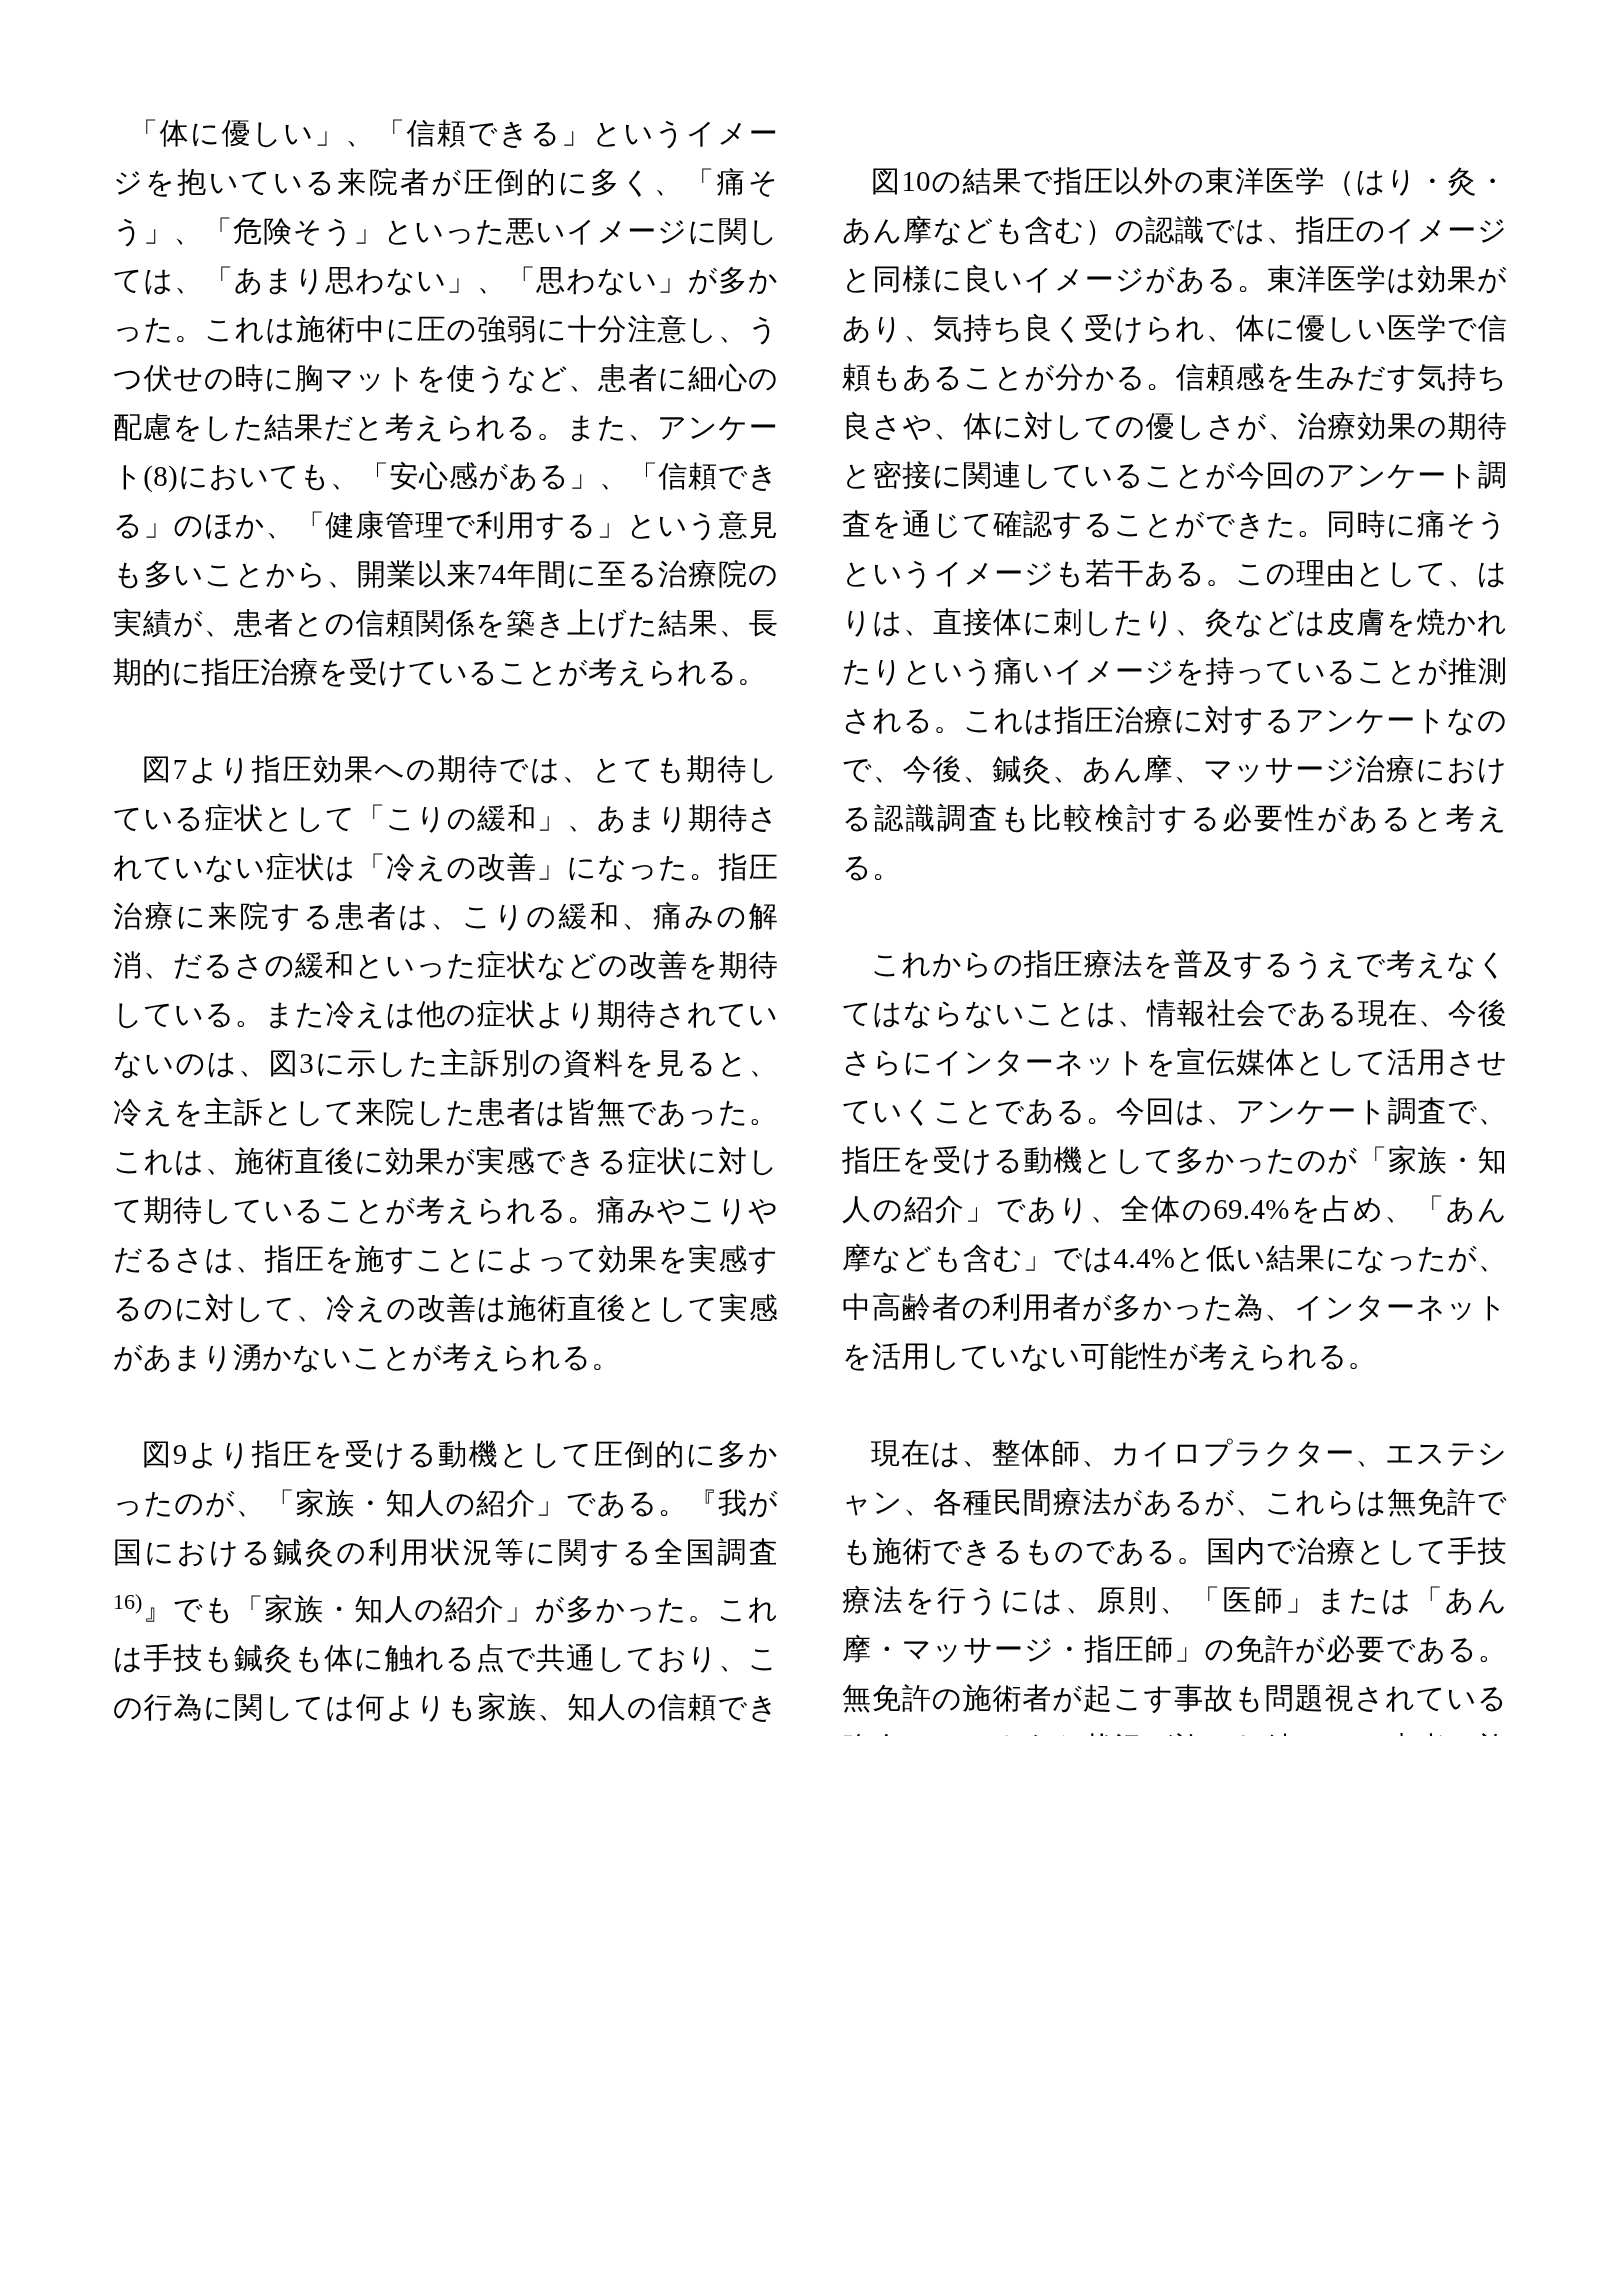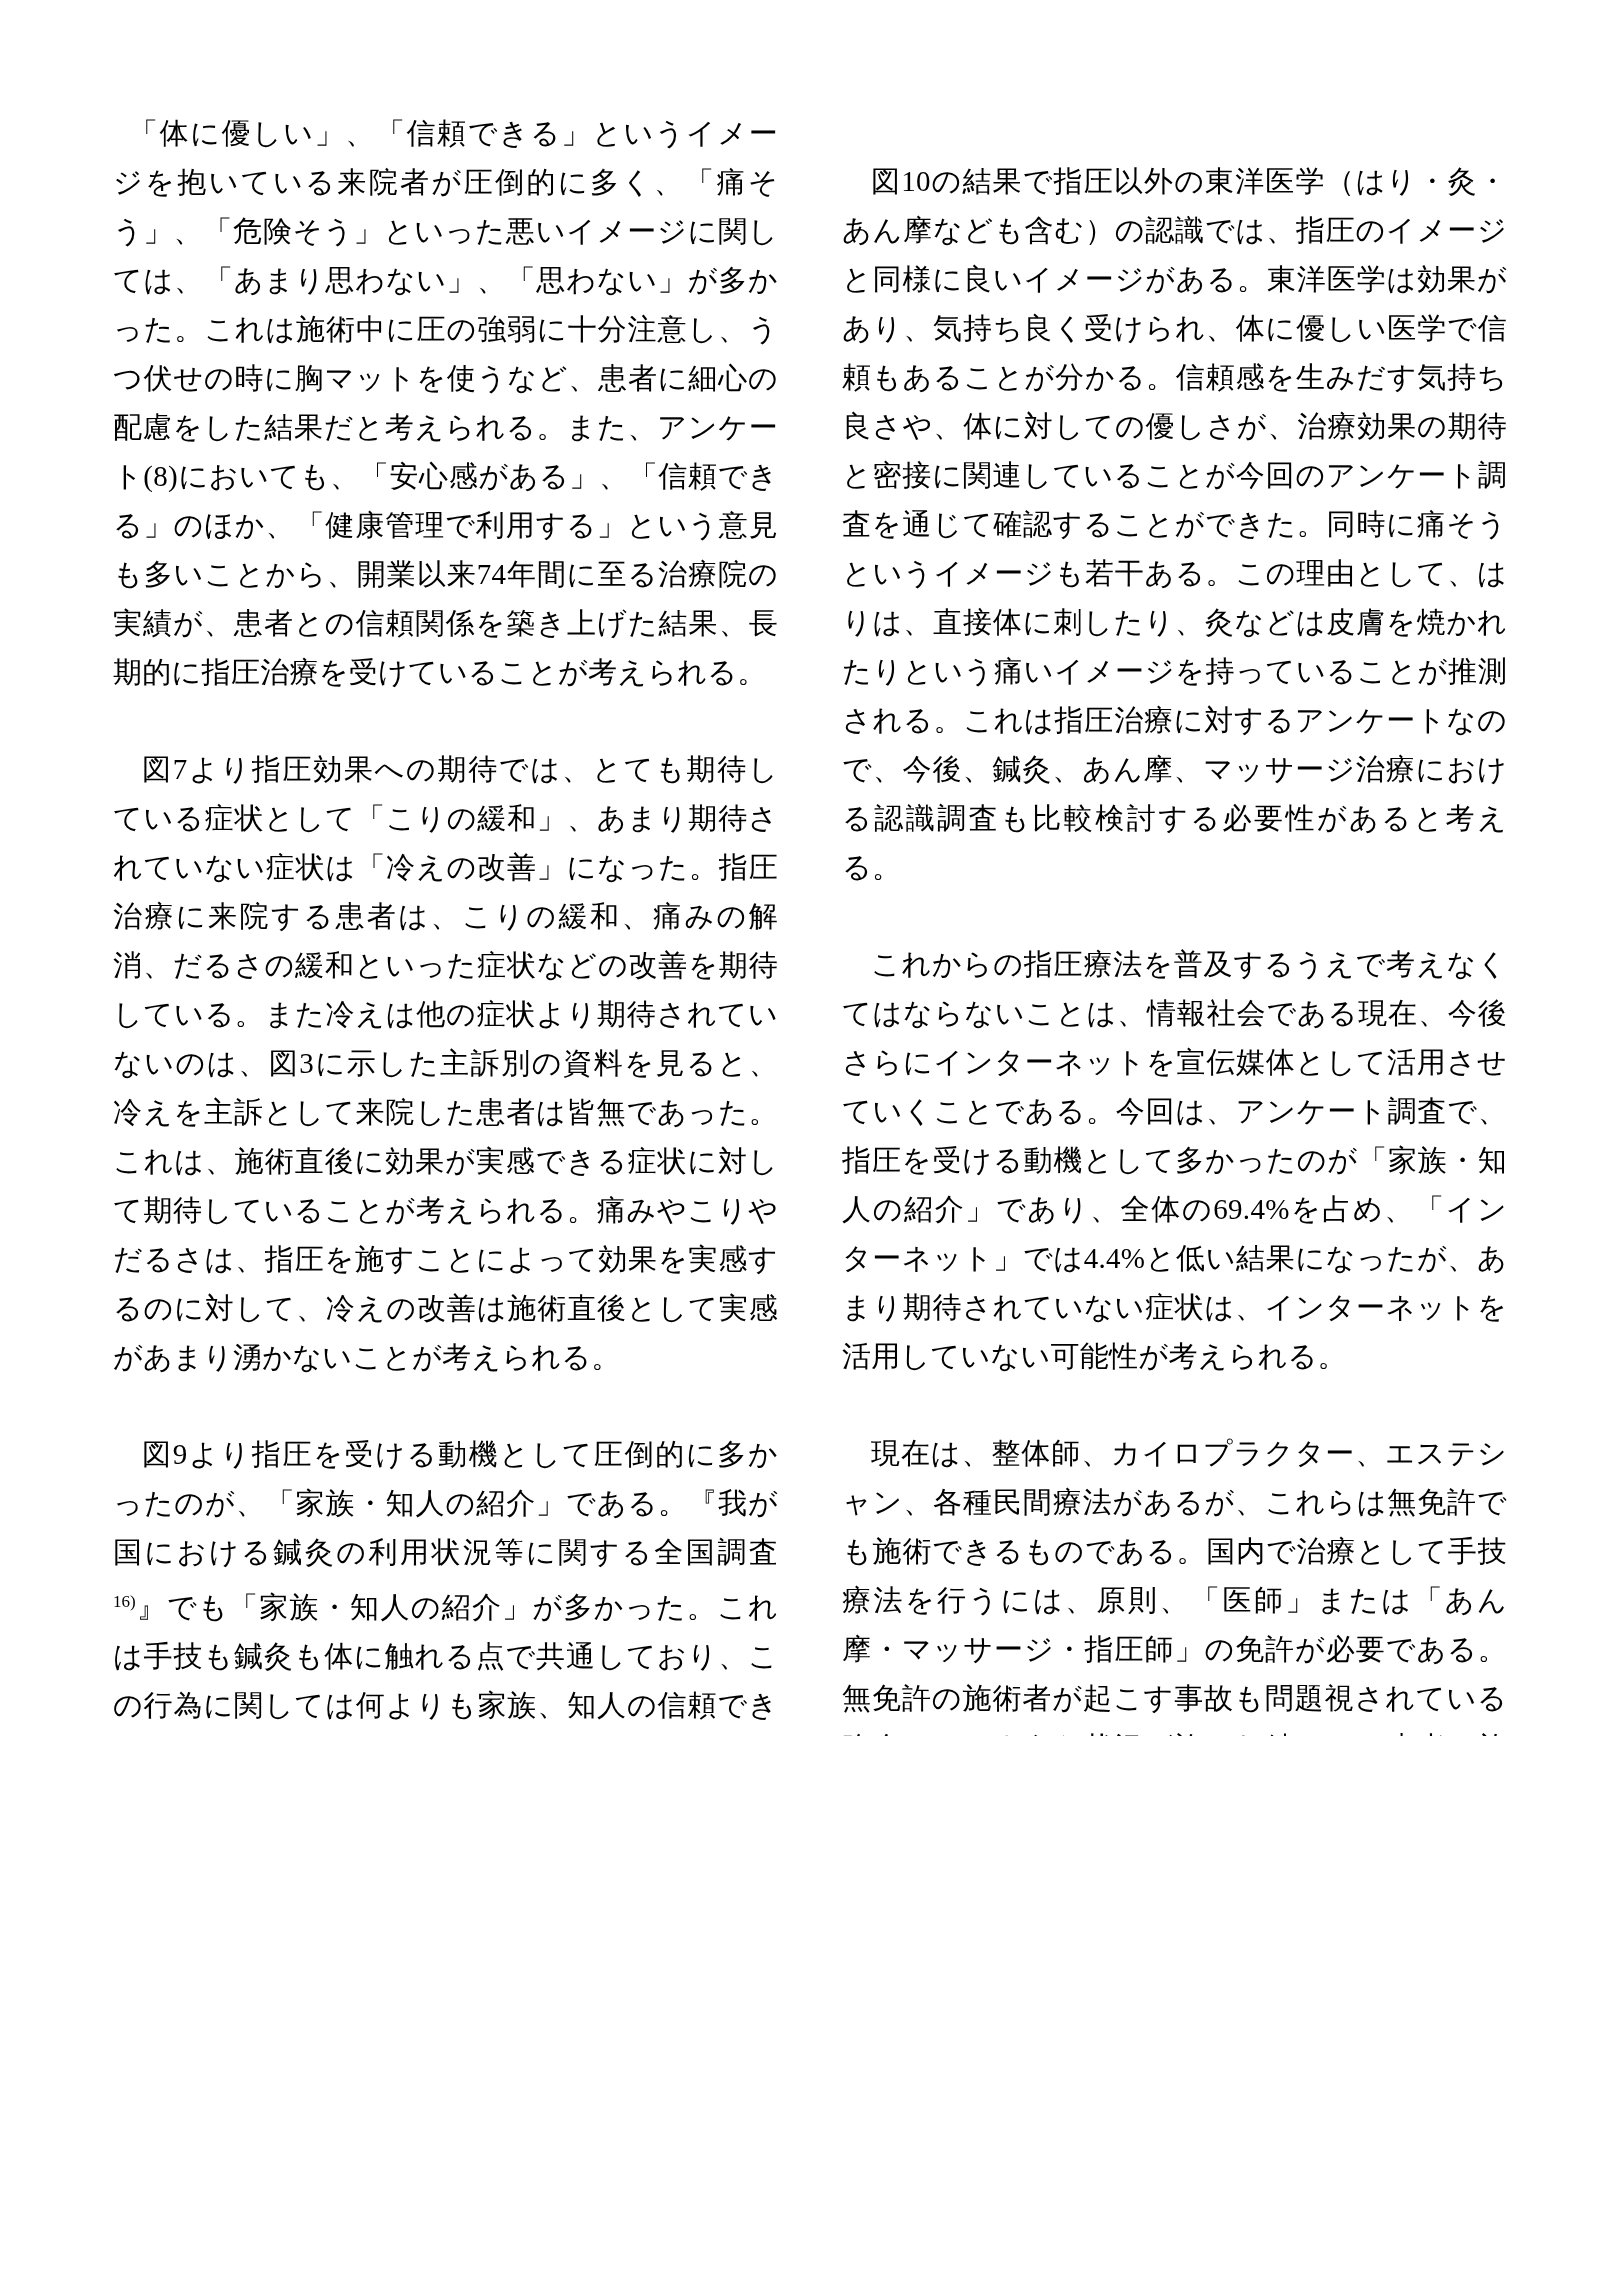--- a/index.html
+++ b/index.html
@@ -29,38 +29,38 @@
   }
   .col-left  { left: 113px; }
   .col-right { left: 842px; }
   p.para {
     margin: 0;
     padding: 0;
   }
   p.indent        { text-indent: 1em; margin-top: 48px; }
   p.indent-half   { text-indent: 0.55em; }
   .ref {
-    font-size: 17px;
+    font-size: 22px;
     vertical-align: 9.8px;
     letter-spacing: 0;
   }
 </style>
 </head>
 <body>
 
 <div class="page">
 
   <div class="col col-left">
     <p class="para indent-half">「体に優しい」、「信頼できる」というイメージを抱いている来院者が圧倒的に多く、「痛そう」、「危険そう」といった悪いイメージに関しては、「あまり思わない」、「思わない」が多かった。これは施術中に圧の強弱に十分注意し、うつ伏せの時に胸マットを使うなど、患者に細心の配慮をした結果だと考えられる。また、アンケート(8)においても、「安心感がある」、「信頼できる」のほか、「健康管理で利用する」という意見も多いことから、開業以来74年間に至る治療院の実績が、患者との信頼関係を築き上げた結果、長期的に指圧治療を受けていることが考えられる。</p>
     <p class="para indent">図7より指圧効果への期待では、とても期待している症状として「こりの緩和」、あまり期待されていない症状は「冷えの改善」になった。指圧治療に来院する患者は、こりの緩和、痛みの解消、だるさの緩和といった症状などの改善を期待している。また冷えは他の症状より期待されていないのは、図3に示した主訴別の資料を見ると、冷えを主訴として来院した患者は皆無であった。これは、施術直後に効果が実感できる症状に対して期待していることが考えられる。痛みやこりやだるさは、指圧を施すことによって効果を実感するのに対して、冷えの改善は施術直後として実感があまり湧かないことが考えられる。</p>
     <p class="para indent">
       <span>図9より指圧を受ける動機として圧倒的に多かったのが、「家族・知人の紹介」である。『我が国における鍼灸の利用状況等に関する全国調査</span><span class="ref">16)</span><span>』でも「家族・知人の紹介」が多かった。これは手技も鍼灸も体に触れる点で共通しており、この行為に関しては何よりも家族、知人の信頼できる情報を重視していると考えられる。またインターネットが普及している現在にもかかわらず動機として低いのは、口コミや信頼できる者からの紹介が大多数を占めているこ</span>
     </p>
   </div>
 
   <div class="col col-right">
     <p class="para indent">図10の結果で指圧以外の東洋医学（はり・灸・あん摩なども含む）の認識では、指圧のイメージと同様に良いイメージがある。東洋医学は効果があり、気持ち良く受けられ、体に優しい医学で信頼もあることが分かる。信頼感を生みだす気持ち良さや、体に対しての優しさが、治療効果の期待と密接に関連していることが今回のアンケート調査を通じて確認することができた。同時に痛そうというイメージも若干ある。この理由として、はりは、直接体に刺したり、灸などは皮膚を焼かれたりという痛いイメージを持っていることが推測される。これは指圧治療に対するアンケートなので、今後、鍼灸、あん摩、マッサージ治療における認識調査も比較検討する必要性があると考える。</p>
-    <p class="para indent">これからの指圧療法を普及するうえで考えなくてはならないことは、情報社会である現在、今後さらにインターネットを宣伝媒体として活用させていくことである。今回は、アンケート調査で、指圧を受ける動機として多かったのが「家族・知人の紹介」であり、全体の69.4%を占め、「インターネット」では4.4%と低い結果になったが、あまり期待されていない症状は、インターネットを活用していない可能性が考えられる。</p>
+    <p class="para indent">これからの指圧療法を普及するうえで考えなくてはならないことは、情報社会である現在、今後さらにインターネットを宣伝媒体として活用させていくことである。今回は、アンケート調査で、指圧を受ける動機として多かったのが「家族・知人の紹介」であり、全体の69.4%を占め、「あん摩なども含む」では4.4%と低い結果になったが、中高齢者の利用者が多かった為、インターネットを活用していない可能性が考えられる。</p>
     <p class="para indent">現在は、整体師、カイロプラクター、エステシャン、各種民間療法があるが、これらは無免許でも施術できるものである。国内で治療として手技療法を行うには、原則、「医師」または「あん摩・マッサージ・指圧師」の免許が必要である。無免許の施術者が起こす事故も問題視されている昨今、このような状況が許され続けると患者と施術者との信頼問題が揺らいでくる。このことから、有資格者と無資格者の区別を明確にし、安全性且つEBM(Evidence Based Medicine)を重要視することによって、我が国の伝統的手技療法である指圧の普及にも繋がると考</p>
   </div>
 
 </div>
 
 
 </body></html>

